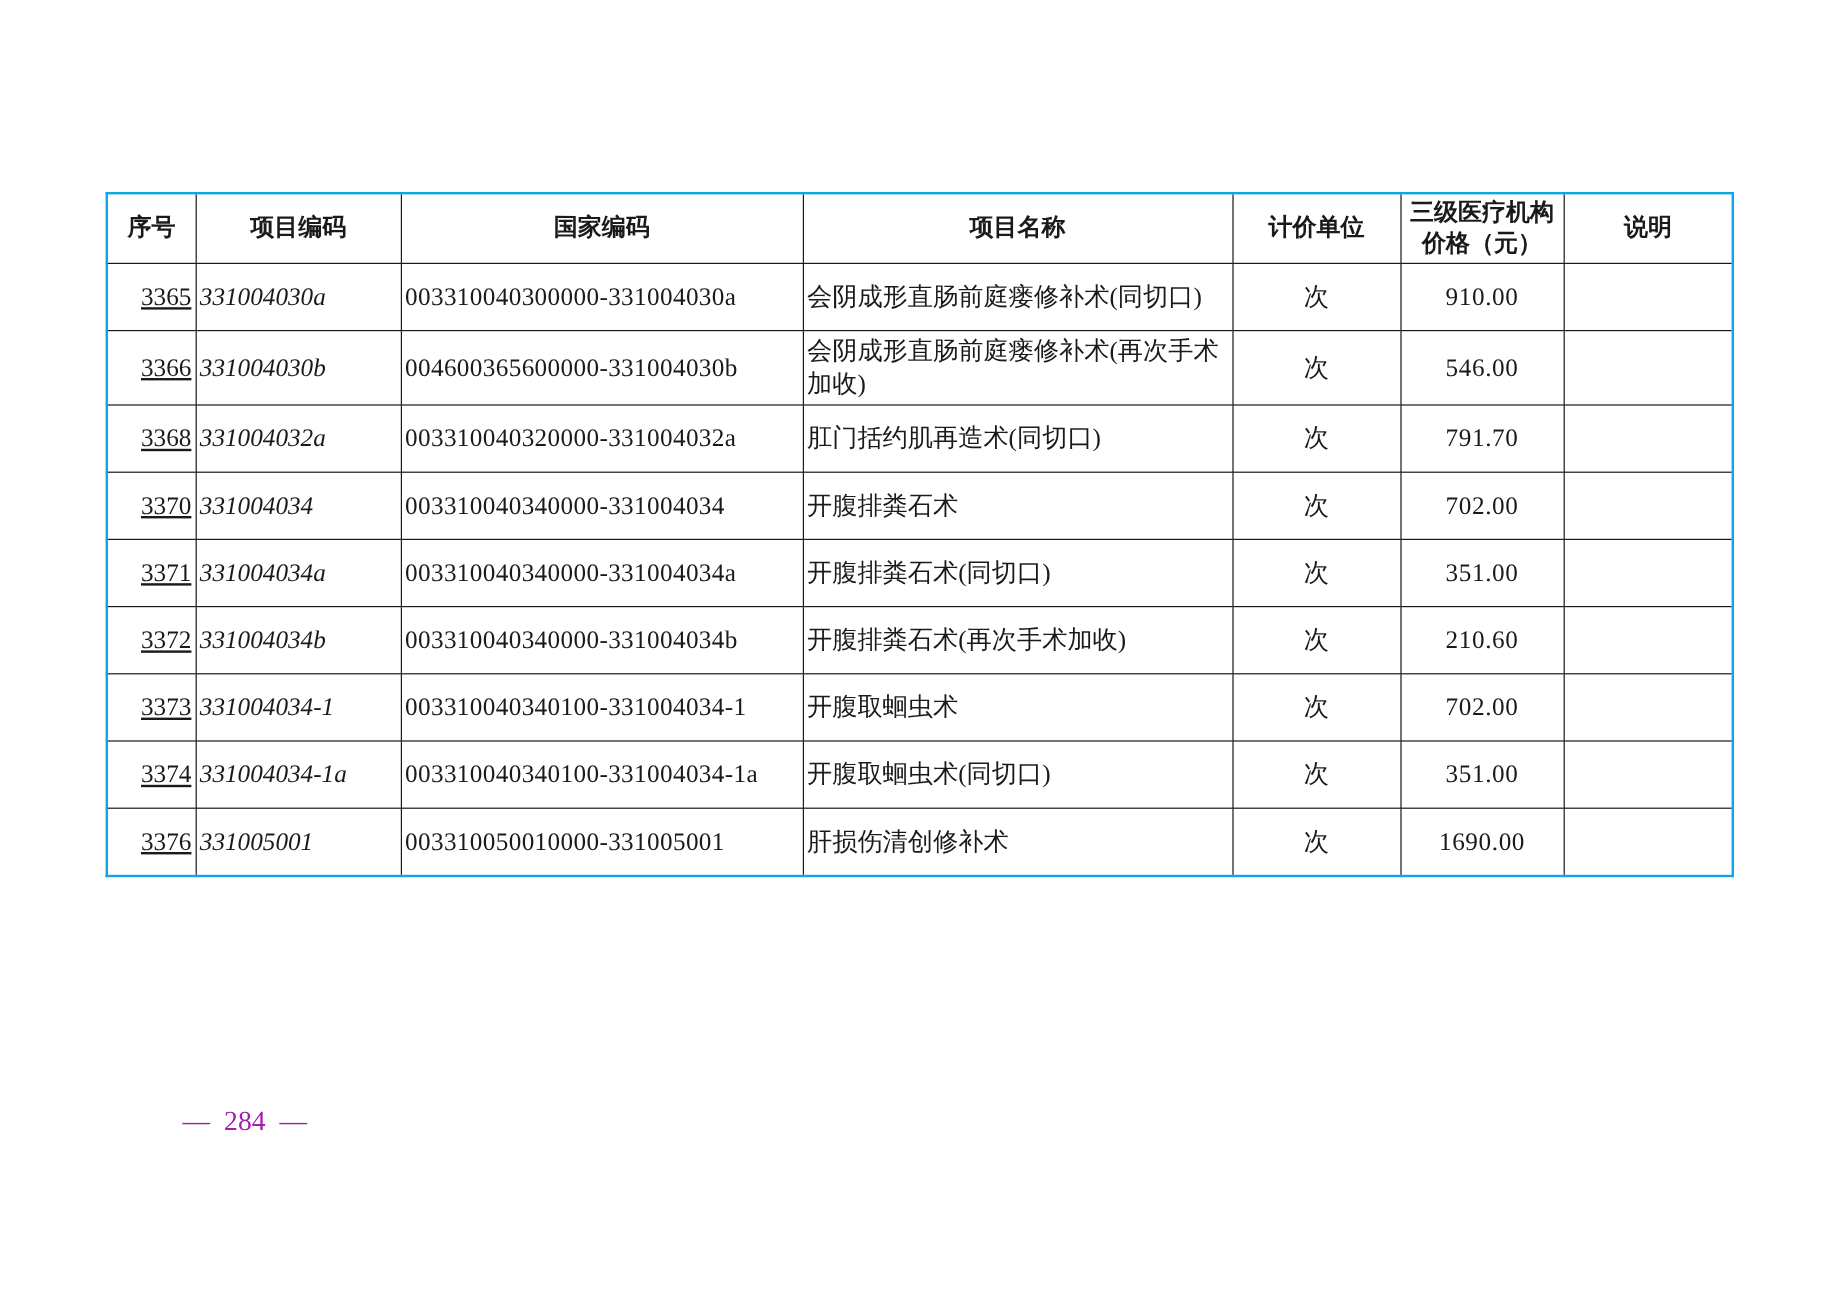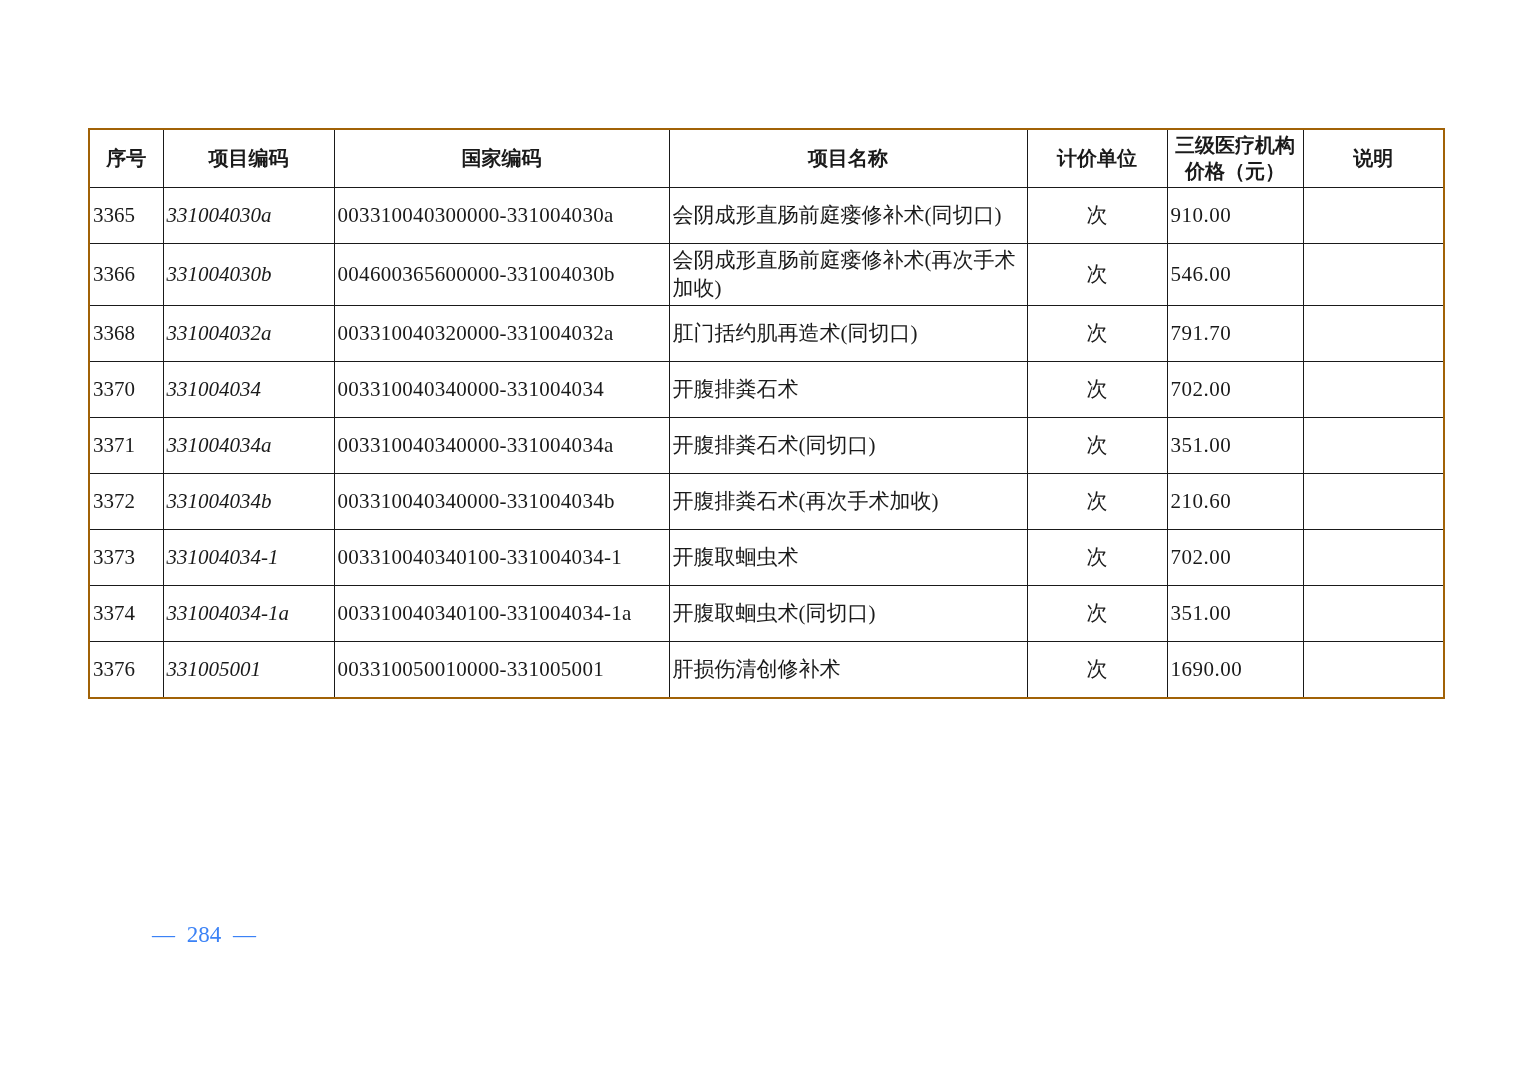--- a/index.html
+++ b/index.html
@@ -16,25 +16,25 @@
     overflow: hidden;
   }
   .doc-page {
     position: absolute;
     inset: 0;
     background: #ffffff;
   }
   table.fee-table {
     position: absolute;
     left: 88px;
-    top: 128px;
+    top: 160px;
     width: 1355px;
     border-collapse: collapse;
     table-layout: fixed;
-    border: 2px solid #a16207;
+    border: 2px solid #0ea5e9;
   }
   table.fee-table th,
   table.fee-table td {
     border: 1px solid #1a1a1a;
     vertical-align: middle;
     overflow: hidden;
     box-sizing: border-box;
   }
   table.fee-table th {
     height: 58px;
@@ -44,33 +44,33 @@
     line-height: 1.3;
     text-align: center;
     padding: 2px 3px;
   }
   table.fee-table td {
     height: 56px;
     font-size: 21px;
     line-height: 1.38;
     padding: 2px 3px;
   }
-  td.c-serial  { text-align: left; }
+  td.c-serial  { text-align: right; text-decoration: underline; }
   td.c-code    { text-align: left; padding-left: 3px; font-style: italic; }
   td.c-natcode { text-align: left; padding-left: 3px; letter-spacing: 0.3px; }
   td.c-name    { text-align: left; padding-left: 4px; }
   td.c-unit    { text-align: center; }
-  td.c-price   { text-align: left; letter-spacing: 0.5px; }
+  td.c-price   { text-align: center; letter-spacing: 0.5px; }
   td.c-note    { text-align: center; }
   .page-footer {
     position: absolute;
     left: 152px;
     top: 922px;
     font-size: 23px;
-    color: #3b82f6;
+    color: #a21caf;
     word-spacing: 6px;
     white-space: pre;
   }
 </style>
 </head>
 <body>
 
 <div class="doc-page">
 
   <table class="fee-table">

